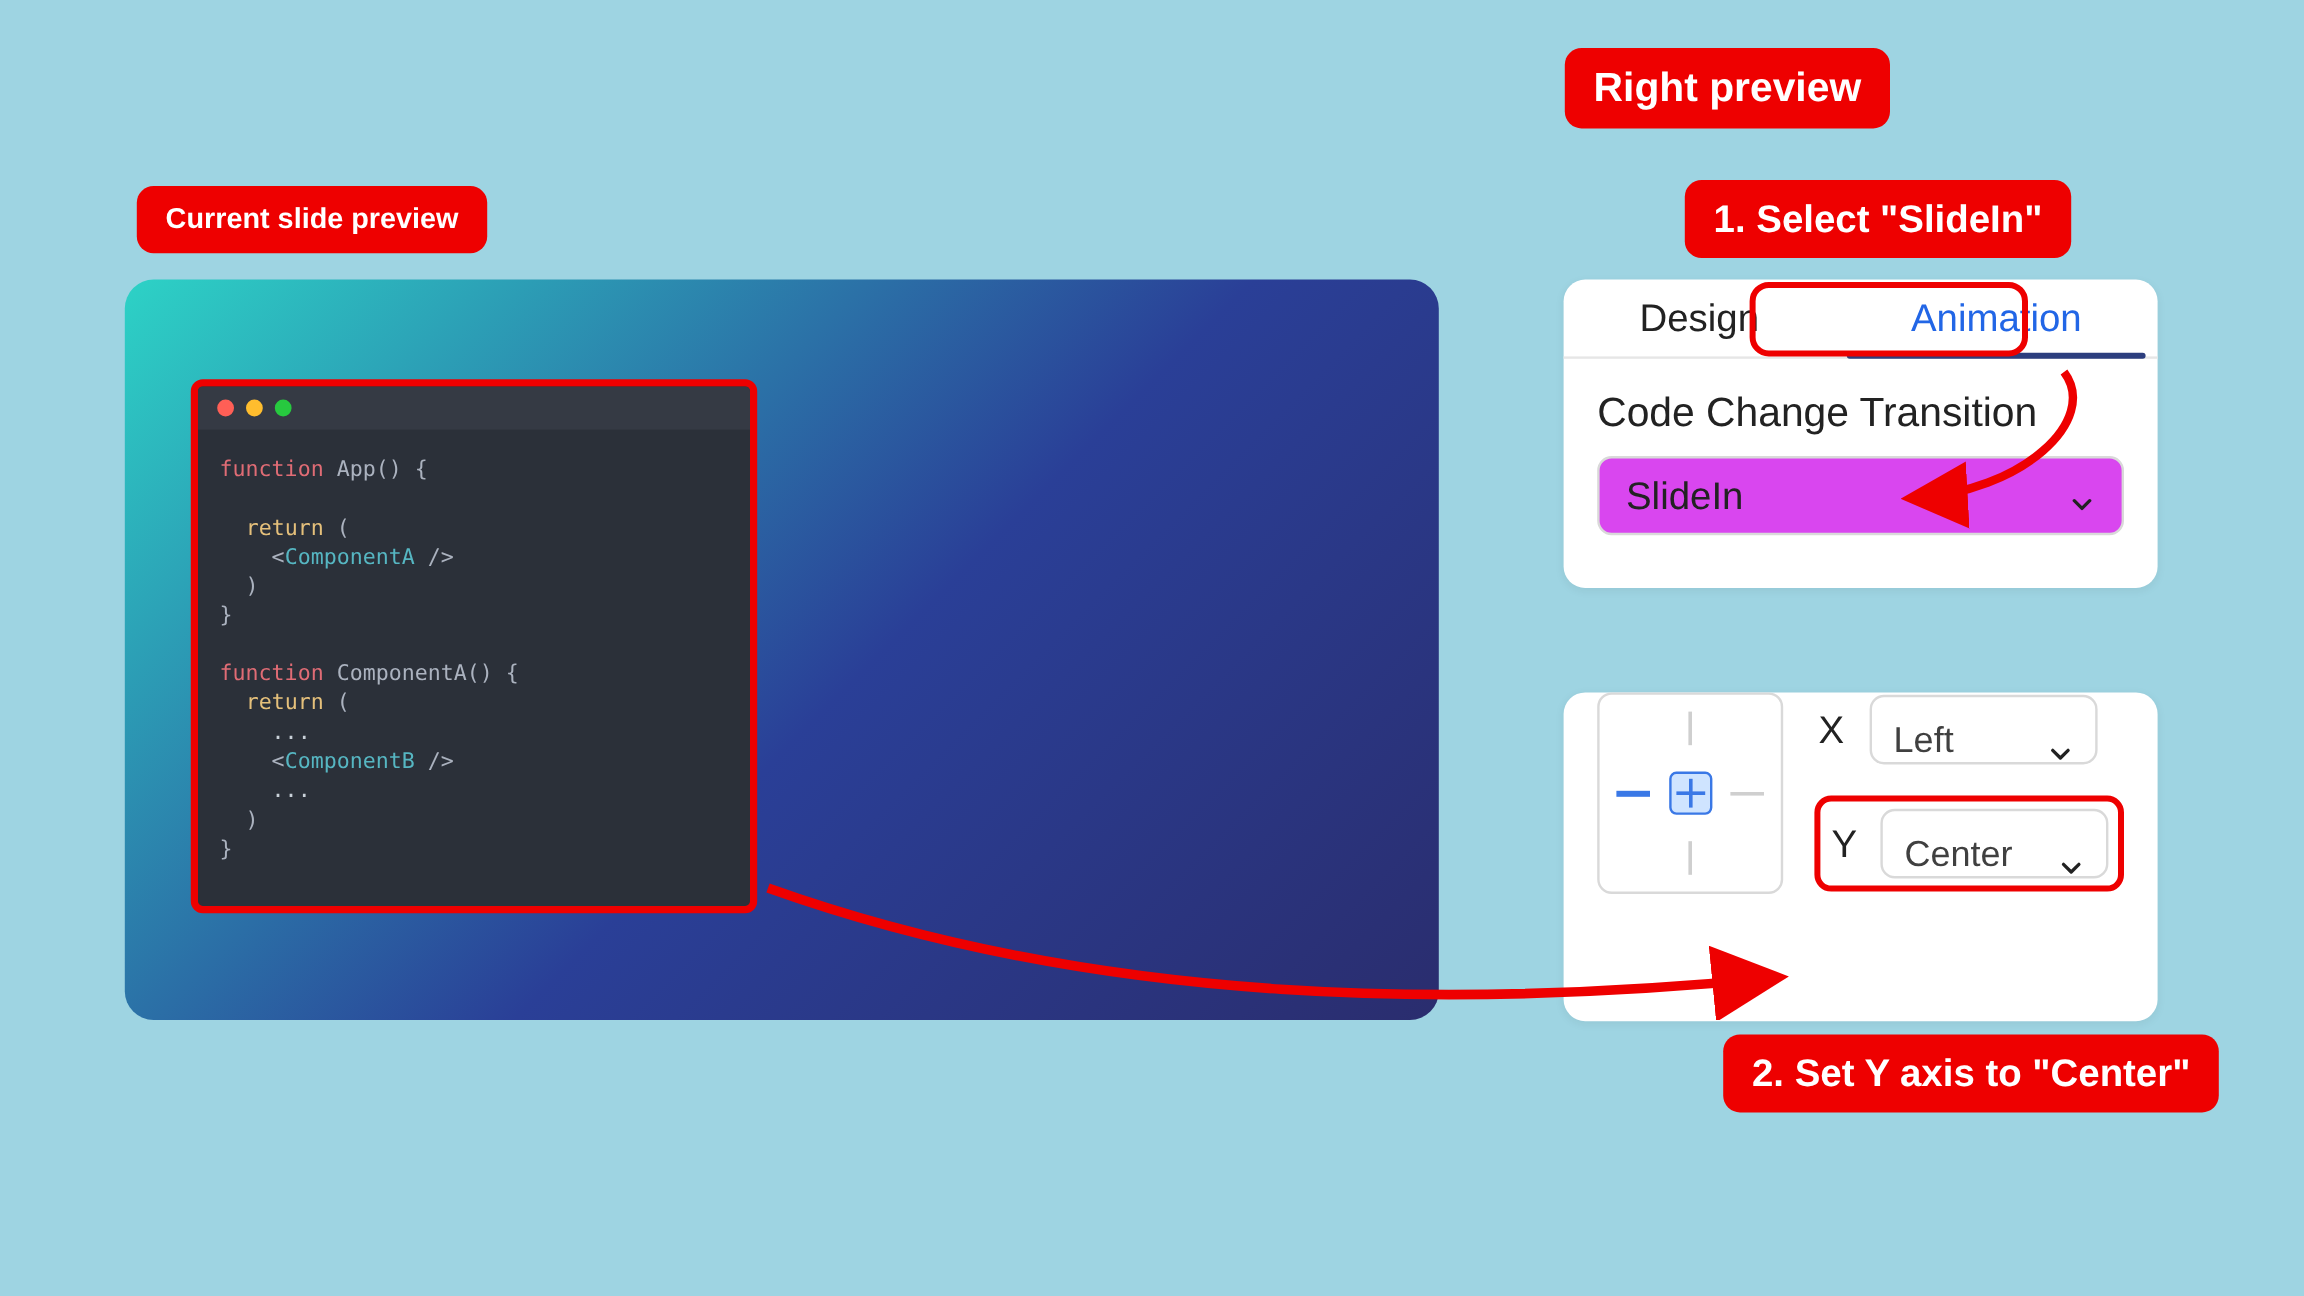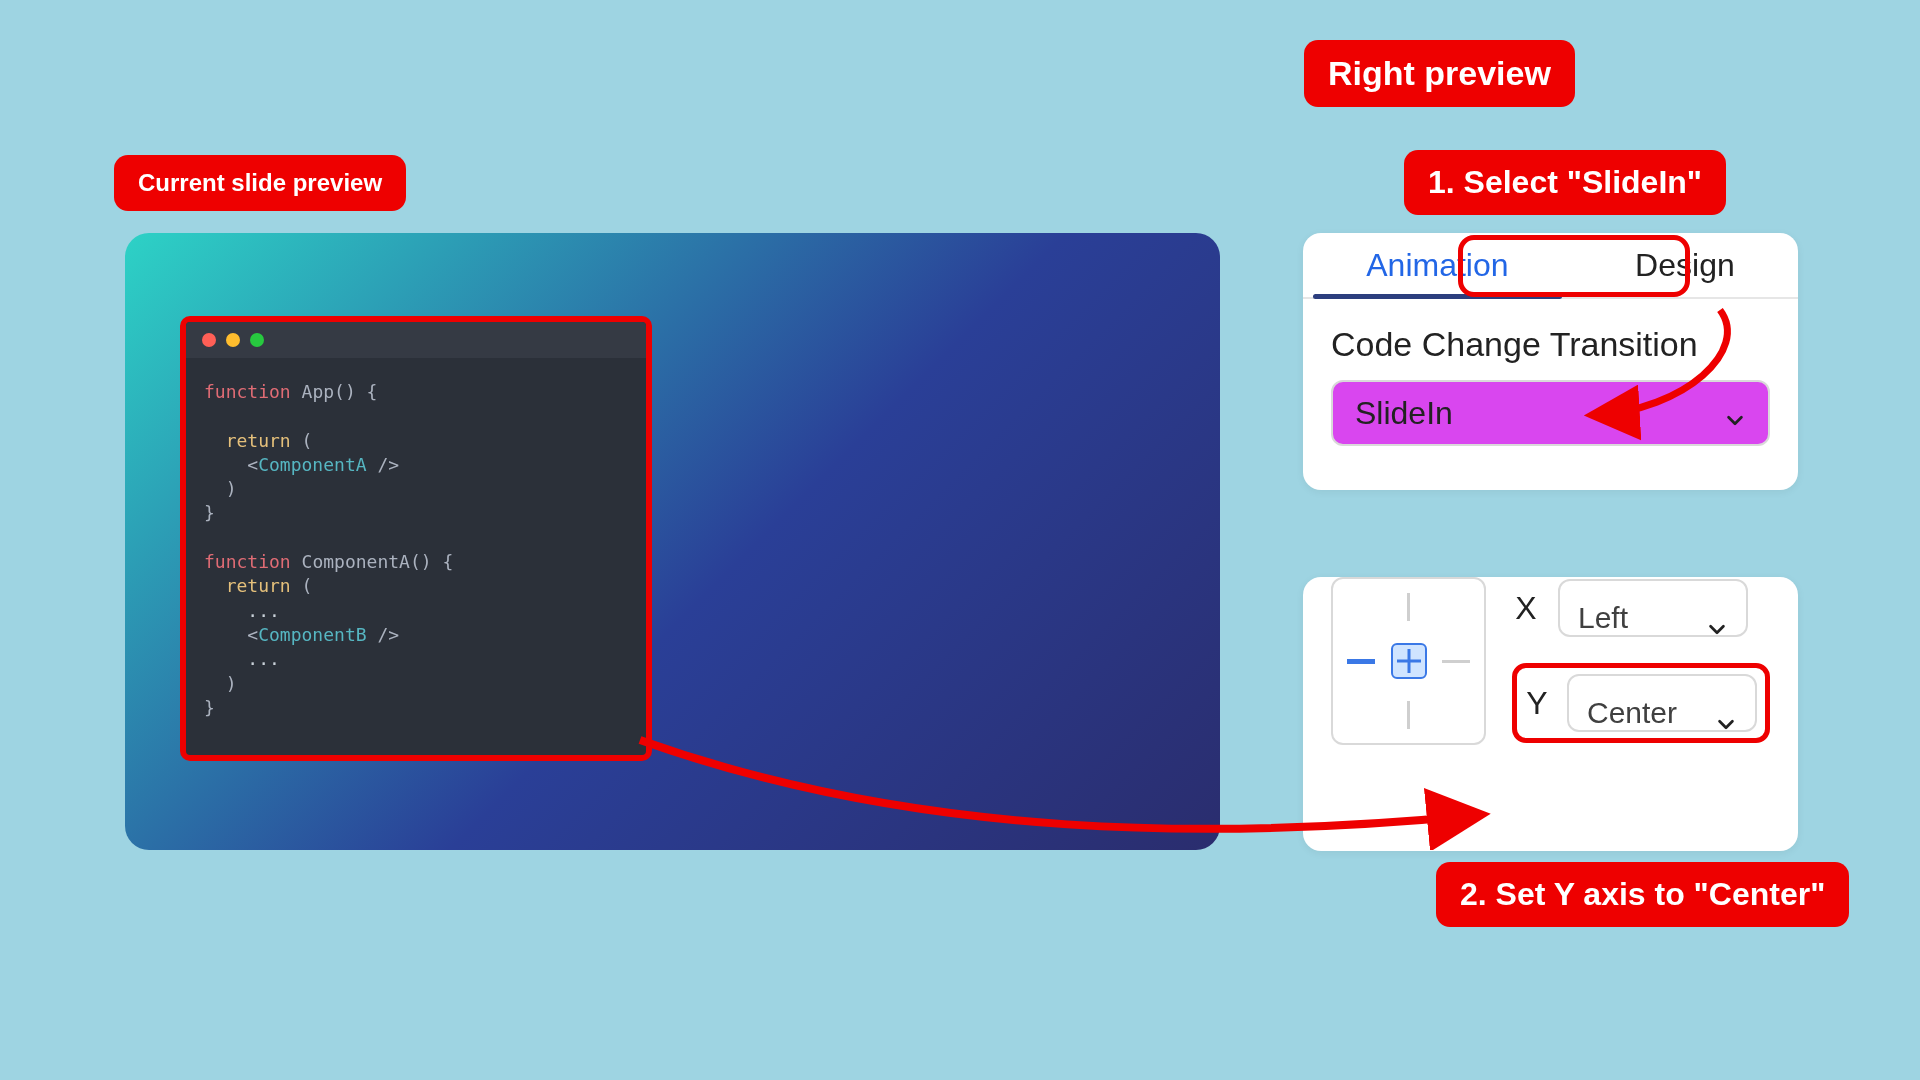--- a/index.html
+++ b/index.html
@@ -22,21 +22,21 @@
     border-radius: 14px;
     z-index: 50;
   }
   .callout.main { font-size: 24px; }
   .callout.step { font-size: 32px; }
   .callout.top   { font-size: 34px; }
 
   
   .slide-canvas {
     position: absolute;
-    left: 125px;
+    left: 104px;
     top: 233px;
     width: 1095px;
     height: 617px;
     border-radius: 24px;
     background: linear-gradient(135deg, #2dd2c6 0%, #2a3f97 55%, #2a2d6e 100%);
     overflow: hidden;
   }
 
   
   .code-window {
@@ -273,25 +273,25 @@
 <span class="tok-pun">    &lt;</span><span class="tok-tag">ComponentB</span><span class="tok-pun"> /&gt;</span>
 <span class="tok-dot">    ...</span>
 <span class="tok-pun">  )</span>
 <span class="tok-pun">}</span>
 </div>
   </div>
 </div>
 
 <div class="panel transition">
   <div class="tabbar">
+    <div class="tab">
+      <span>Design</span>
+    </div>
     <div class="tab active">
       <span>Animation</span>
-    </div>
-    <div class="tab">
-      <span>Design</span>
     </div>
   </div>
   <div style="position:absolute; left:155px; top:2px; width:232px; height:62px;" class="tab-highlight"></div>
 
   <div class="section-title">Code Change Transition</div>
 
   <div class="select">
     <span>SlideIn</span>
     <span class="chev-down">
       <svg viewBox="0 0 24 24" fill="none" stroke="#222" stroke-width="3" stroke-linecap="round" stroke-linejoin="round">

